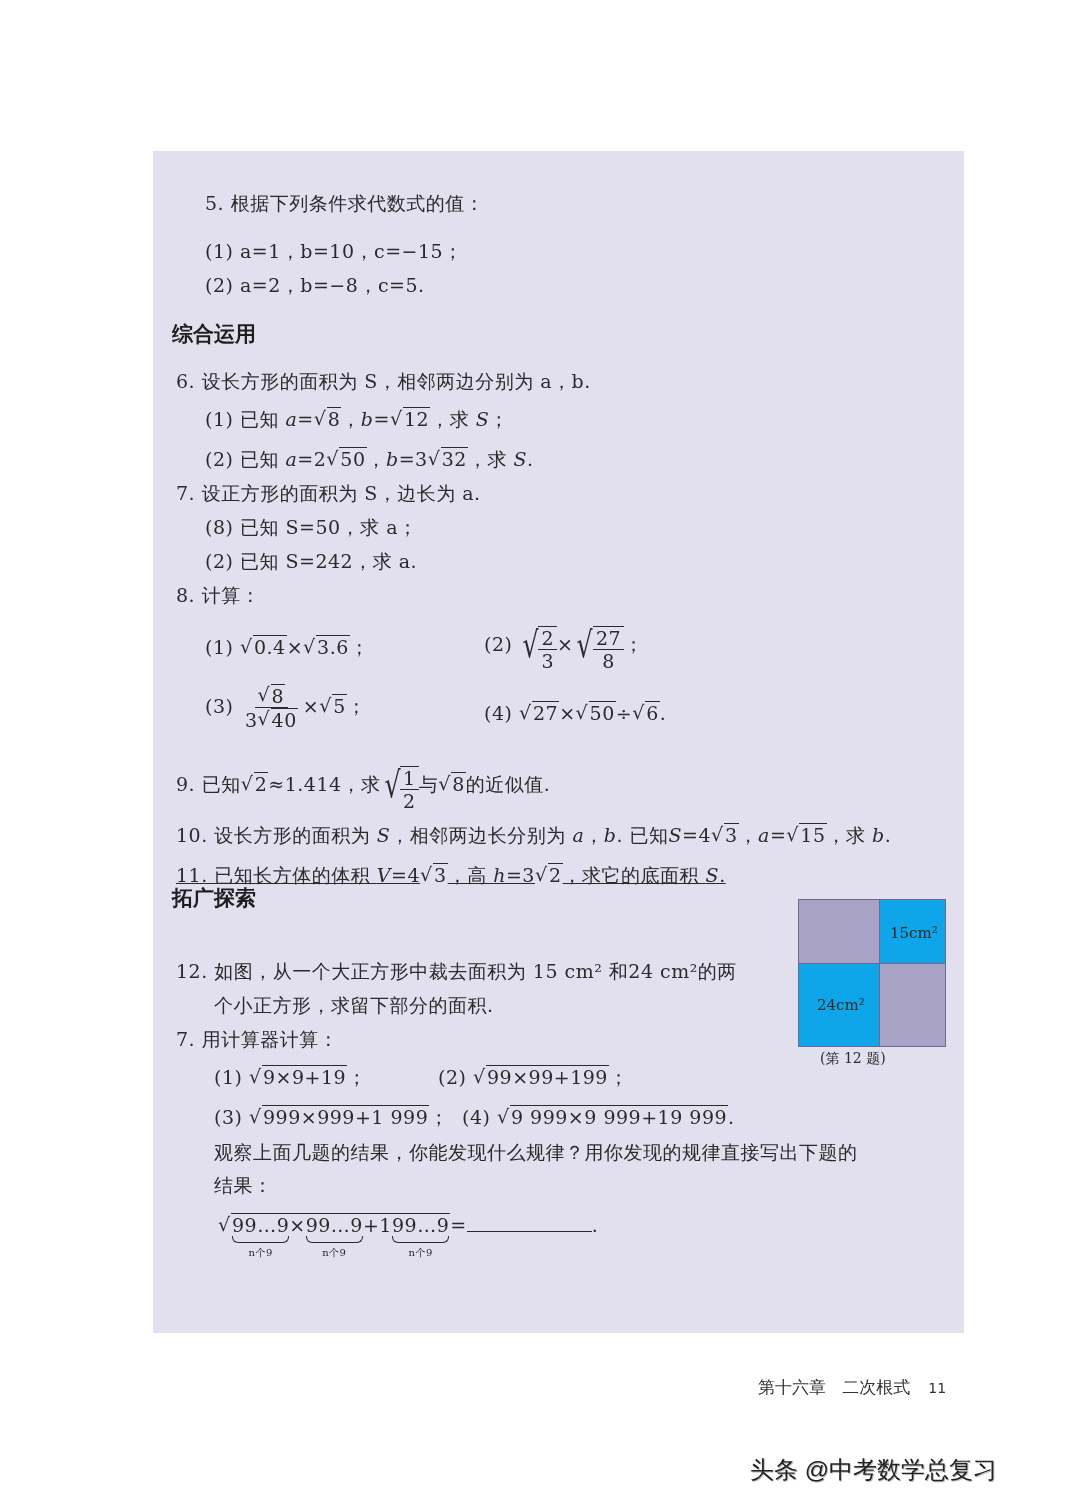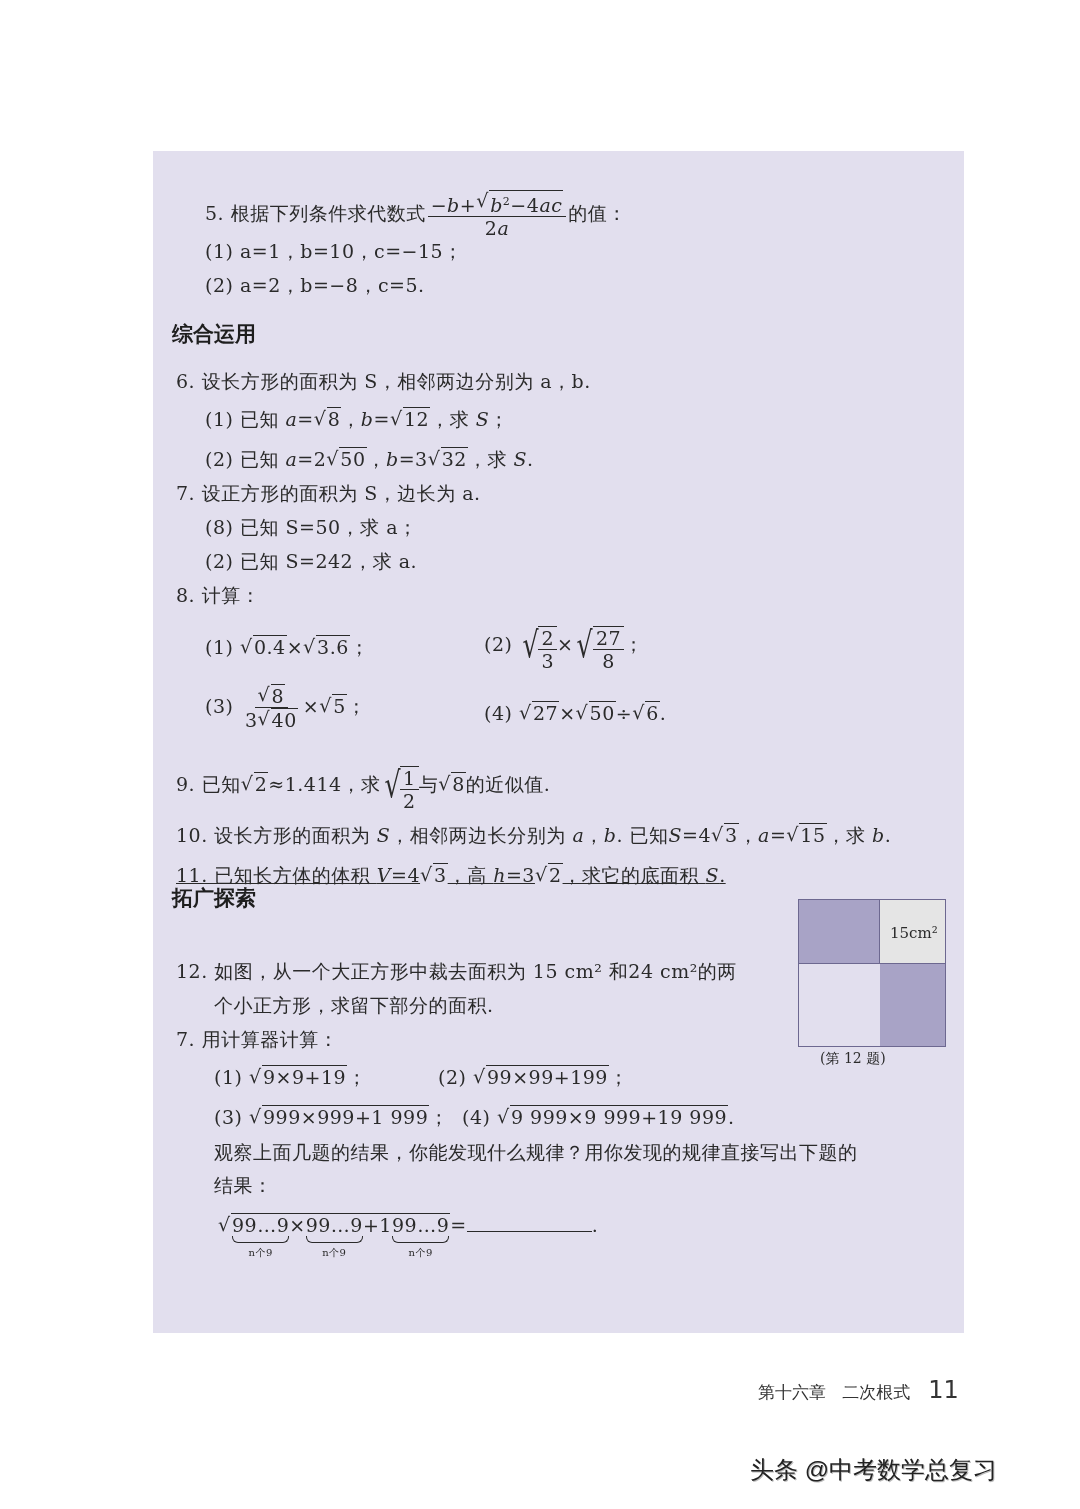--- a/index.html
+++ b/index.html
@@ -14,41 +14,38 @@
   .sqrt > .rad { border-top:1.3px solid #2a2a2a; padding:0 1px; display:inline-block; line-height:22px; }
   .frac { display:inline-flex; flex-direction:column; align-items:center; vertical-align:middle; margin:0 2px; line-height:22px; }
   .frac > .num { border-bottom:1.3px solid #2a2a2a; padding:0 3px; }
   .frac > .den { padding:0 3px; }
   .bigsqrt { display:inline-flex; align-items:stretch; vertical-align:middle; }
   .bigsqrt > .rt { font-size:36px; line-height:50px; transform:scaleX(0.7); margin-right:-4px; }
   .bigsqrt > .frac { border-top:1.3px solid #2a2a2a; margin:6px 0 0 0; }
   .figure { position:absolute; left:798px; top:899px; width:146px; height:146px; border:1px solid #6d6890; }
   .q { position:absolute; box-sizing:border-box; }
   .q.dark { background:#a8a3c6; }
-  .q.light { background:#e5e5e5; }
+  .q.light { background:#0ea5e9; }
   .qlabel { position:absolute; font-size:15px; white-space:nowrap; }
   .caption { position:absolute; left:820px; top:1050px; font-size:14px; }
   .under { display:inline-block; position:relative; }
   .under .brace { position:absolute; left:0; right:0; top:22px; height:6px; border:1px solid #2a2a2a; border-top:none; border-radius:0 0 6px 6px; }
   .under .sub { position:absolute; left:50%; transform:translateX(-50%); top:28px; font-size:10px; white-space:nowrap; }
   .blank { display:inline-block; width:125px; border-bottom:1.3px solid #2a2a2a; height:18px; vertical-align:baseline; }
   .footer { position:absolute; left:758px; top:1376px; font-family:"DejaVu Sans","Liberation Sans",sans-serif; font-size:17px; color:#333; white-space:nowrap; }
-  .footer .num { margin-left:18px; font-size:24px; }
+  .footer .num { margin-left:18px; font-size:14px; }
   .watermark { position:absolute; left:750px; top:1454px; font-family:Liberation Sans, sans-serif; font-size:24px; color:#222; white-space:nowrap; text-shadow:1px 1px 0 #bbb; }
 </style>
 </head>
 <body>
 
 <div class="panel"></div>
 
 <div class="line" style="left:176px;top:190px;margin-left:29px;">
-  <span>5. 根据下列条件求代数式</span><span class="frac">
-      <span class="num">−<i class="v">b</i>+<span class="sqrt"><span class="rad"><i class="v">b</i><sup style="font-size:11px">2</sup>−4<i class="v">ac</i></span></span></span>
-      <span class="den">2<i class="v">a</i></span>
-    </span><span>的值：</span>
+  <span>5. 根据下列条件求代数式</span><span>的值：</span>
 </div>
 <div class="line" style="left:205px;top:238px;">(1) a=1，b=10，c=−15；</div>
 <div class="line" style="left:205px;top:272px;">(2) a=2，b=−8，c=5.</div>
 
 <div class="heading" style="left:172px;top:320px;">综合运用</div>
 
 <div class="line" style="left:176px;top:368px;">6. 设长方形的面积为 S，相邻两边分别为 a，b.</div>
 <div class="line" style="left:205px;top:406px;">(1) 已知 <i class="v">a</i>=<span class="sqrt"><span class="rad">8</span></span>，<i class="v">b</i>=<span class="sqrt"><span class="rad">12</span></span>，求 <i class="v">S</i>；</div>
 <div class="line" style="left:205px;top:446px;">(2) 已知 <i class="v">a</i>=2<span class="sqrt"><span class="rad">50</span></span>，<i class="v">b</i>=3<span class="sqrt"><span class="rad">32</span></span>，求 <i class="v">S</i>.</div>
 
@@ -92,20 +89,23 @@
 <div class="heading" style="left:172px;top:884px;">拓广探索</div>
 
 <div class="line" style="left:176px;top:958px;">12. 如图，从一个大正方形中裁去面积为 15 cm² 和24 cm²的两</div>
 <div class="line" style="left:214px;top:992px;">个小正方形，求留下部分的面积.</div>
 
 <div class="figure">
   <div class="q dark" style="left:0;top:0;width:81px;height:64px;border-right:1px solid #6d6890;border-bottom:1px solid #6d6890;"></div>
   <div class="q light" style="left:81px;top:0;width:65px;height:64px;border-bottom:1px solid #6d6890;">
     <span class="qlabel" style="left:10px;top:24px;">15cm²</span>
   </div>
+  <div class="q light" style="left:0;top:64px;width:81px;height:82px;border-right:1px solid #6d6890;">
+    <span class="qlabel" style="left:18px;top:32px;">24cm²</span>
+  </div>
   <div class="q dark" style="left:81px;top:64px;width:65px;height:82px;"></div>
 </div>
 <div class="caption">(第 12 题)</div>
 
 <div class="line" style="left:176px;top:1026px;">7. 用计算器计算：</div>
 <div class="line" style="left:214px;top:1064px;">(1) <span class="sqrt"><span class="rad">9×9+19</span></span>；</div>
 <div class="line" style="left:438px;top:1064px;">(2) <span class="sqrt"><span class="rad">99×99+199</span></span>；</div>
 <div class="line" style="left:214px;top:1104px;">(3) <span class="sqrt"><span class="rad">999×999+1 999</span></span>；</div>
 <div class="line" style="left:462px;top:1104px;">(4) <span class="sqrt"><span class="rad">9 999×9 999+19 999</span></span>.</div>
 <div class="line" style="left:214px;top:1139px;">观察上面几题的结果，你能发现什么规律？用你发现的规律直接写出下题的</div>

